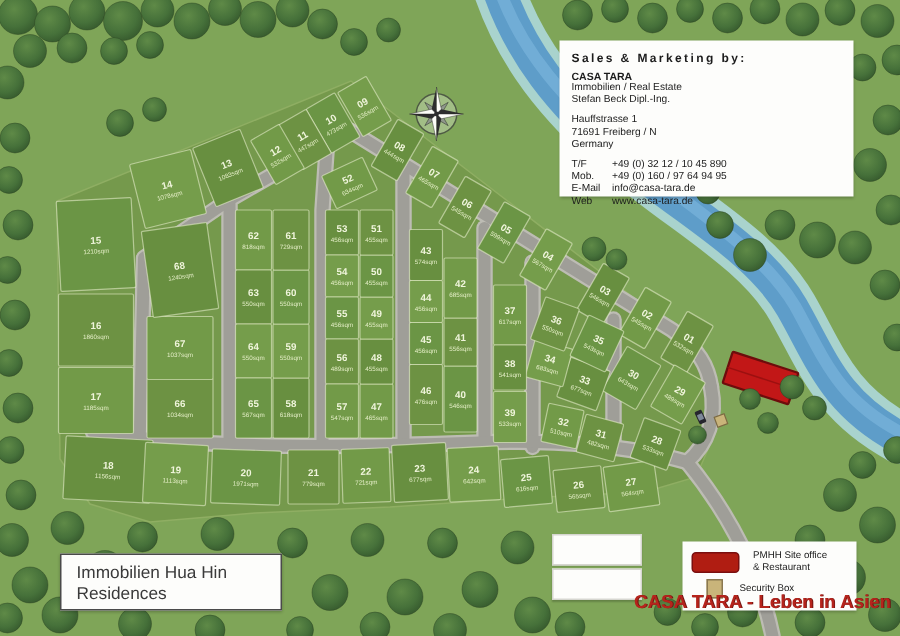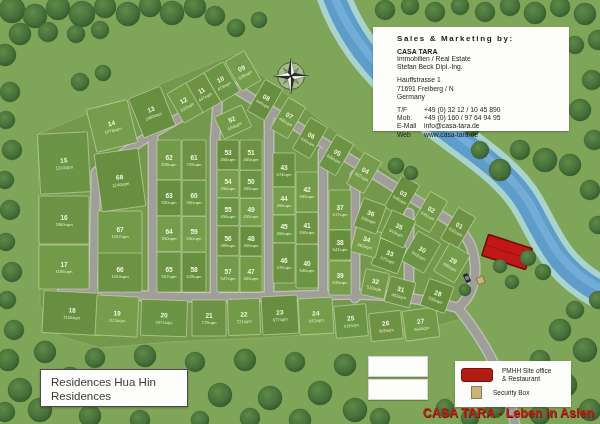--- a/index.html
+++ b/index.html
@@ -4,39 +4,39 @@
 <style>
   html,body{margin:0;padding:0;background:#555;}
   .canvas{
     position:relative;width:600px;height:424px;overflow:hidden;
     background:#7fa558;font-family:"Liberation Sans",sans-serif;
   }
   #map{position:absolute;left:0;top:0;}
   .lot-num{font-family:"Liberation Sans",sans-serif;font-size:6.5px;font-weight:bold;fill:#f0f5dc;}
   .lot-area{font-family:"Liberation Sans",sans-serif;font-size:4.2px;fill:#e3edc5;}
   .panel{position:absolute;background:#fdfdfb;box-shadow:0 1px 2px rgba(0,0,0,0.25);}
-  .sales-box{left:373px;top:27px;width:196px;height:104px;padding:7px 24px;box-sizing:border-box;color:#1c1c1c;}
+  .sales-box{left:373px;top:27px;width:196px;height:104px;padding:7px 8px;box-sizing:border-box;color:#1c1c1c;}
   .sales-heading{font-size:8px;font-weight:bold;letter-spacing:1.6px;margin-bottom:5px;white-space:nowrap;}
   .sales-company{font-size:7px;font-weight:bold;}
   .sales-line{font-size:6.8px;line-height:8.2px;}
   .sales-gap{height:5px;}
   .contact-row{font-size:6.8px;line-height:8.2px;display:flex;}
   .contact-label{width:27px;flex:0 0 27px;}
   .title-box{left:40px;top:369px;width:148px;height:38px;border:1px solid #4a4a4a;
     padding:5px 10px;box-sizing:border-box;color:#3a3a3a;font-size:11.5px;line-height:14px;}
   .legend-box{left:455px;top:361px;width:116px;height:46px;padding:4px 6px;box-sizing:border-box;}
   .legend-row{display:flex;align-items:center;margin:2px 0 4px 0;}
   .swatch-office{width:30px;height:12px;background:#b01d12;border:1px solid #7a0f0f;border-radius:3px;flex:0 0 30px;}
   .swatch-security{width:9px;height:11px;background:#c9b47a;border:1px solid #8a7850;flex:0 0 9px;margin-left:10px;margin-right:11px;}
   .legend-label{font-size:6.5px;line-height:7.5px;color:#222;margin-left:9px;}
   .legend-label.sec{margin-left:0;}
   .blank-panel{position:absolute;width:58px;height:19px;background:#fdfdfb;border:1px solid #d6d6d0;box-shadow:0 1px 1px rgba(0,0,0,0.2);}
   .bp1{left:368px;top:356px;}
   .bp2{left:368px;top:379px;}
-  .footer-slogan{position:absolute;right:6px;bottom:4px;font-size:12.5px;font-weight:bold;
+  .footer-slogan{position:absolute;right:6px;bottom:16px;font-size:12.5px;font-weight:bold;
     color:#b5241c;text-shadow:0.6px 0.6px 0 #6e1410;white-space:nowrap;}
 </style>
 </head>
 <body>
 
 <div class="canvas">
 
   <svg id="map" width="600" height="424" viewBox="0 0 600 424">
     <defs>
       <radialGradient id="treeGrad" cx="0.4" cy="0.35" r="0.75">
@@ -586,21 +586,21 @@
       <span class="contact-label">E-Mail</span>
       <span>info@casa-tara.de</span>
     </div>
     <div class="contact-row">
       <span class="contact-label">Web</span>
       <span>www.casa-tara.de</span>
     </div>
   </div>
 
   <div class="panel title-box">
-    <div>Residences Hua Hin</div>
+    <div>Immobilien Hua Hin</div>
     <div>Residences</div>
   </div>
 
   <div class="panel legend-box">
     <div class="legend-row">
       <span class="swatch-office"></span>
       <span class="legend-label">
         <span>PMHH Site office</span><br>
         <span>&amp; Restaurant</span>
       </span>

